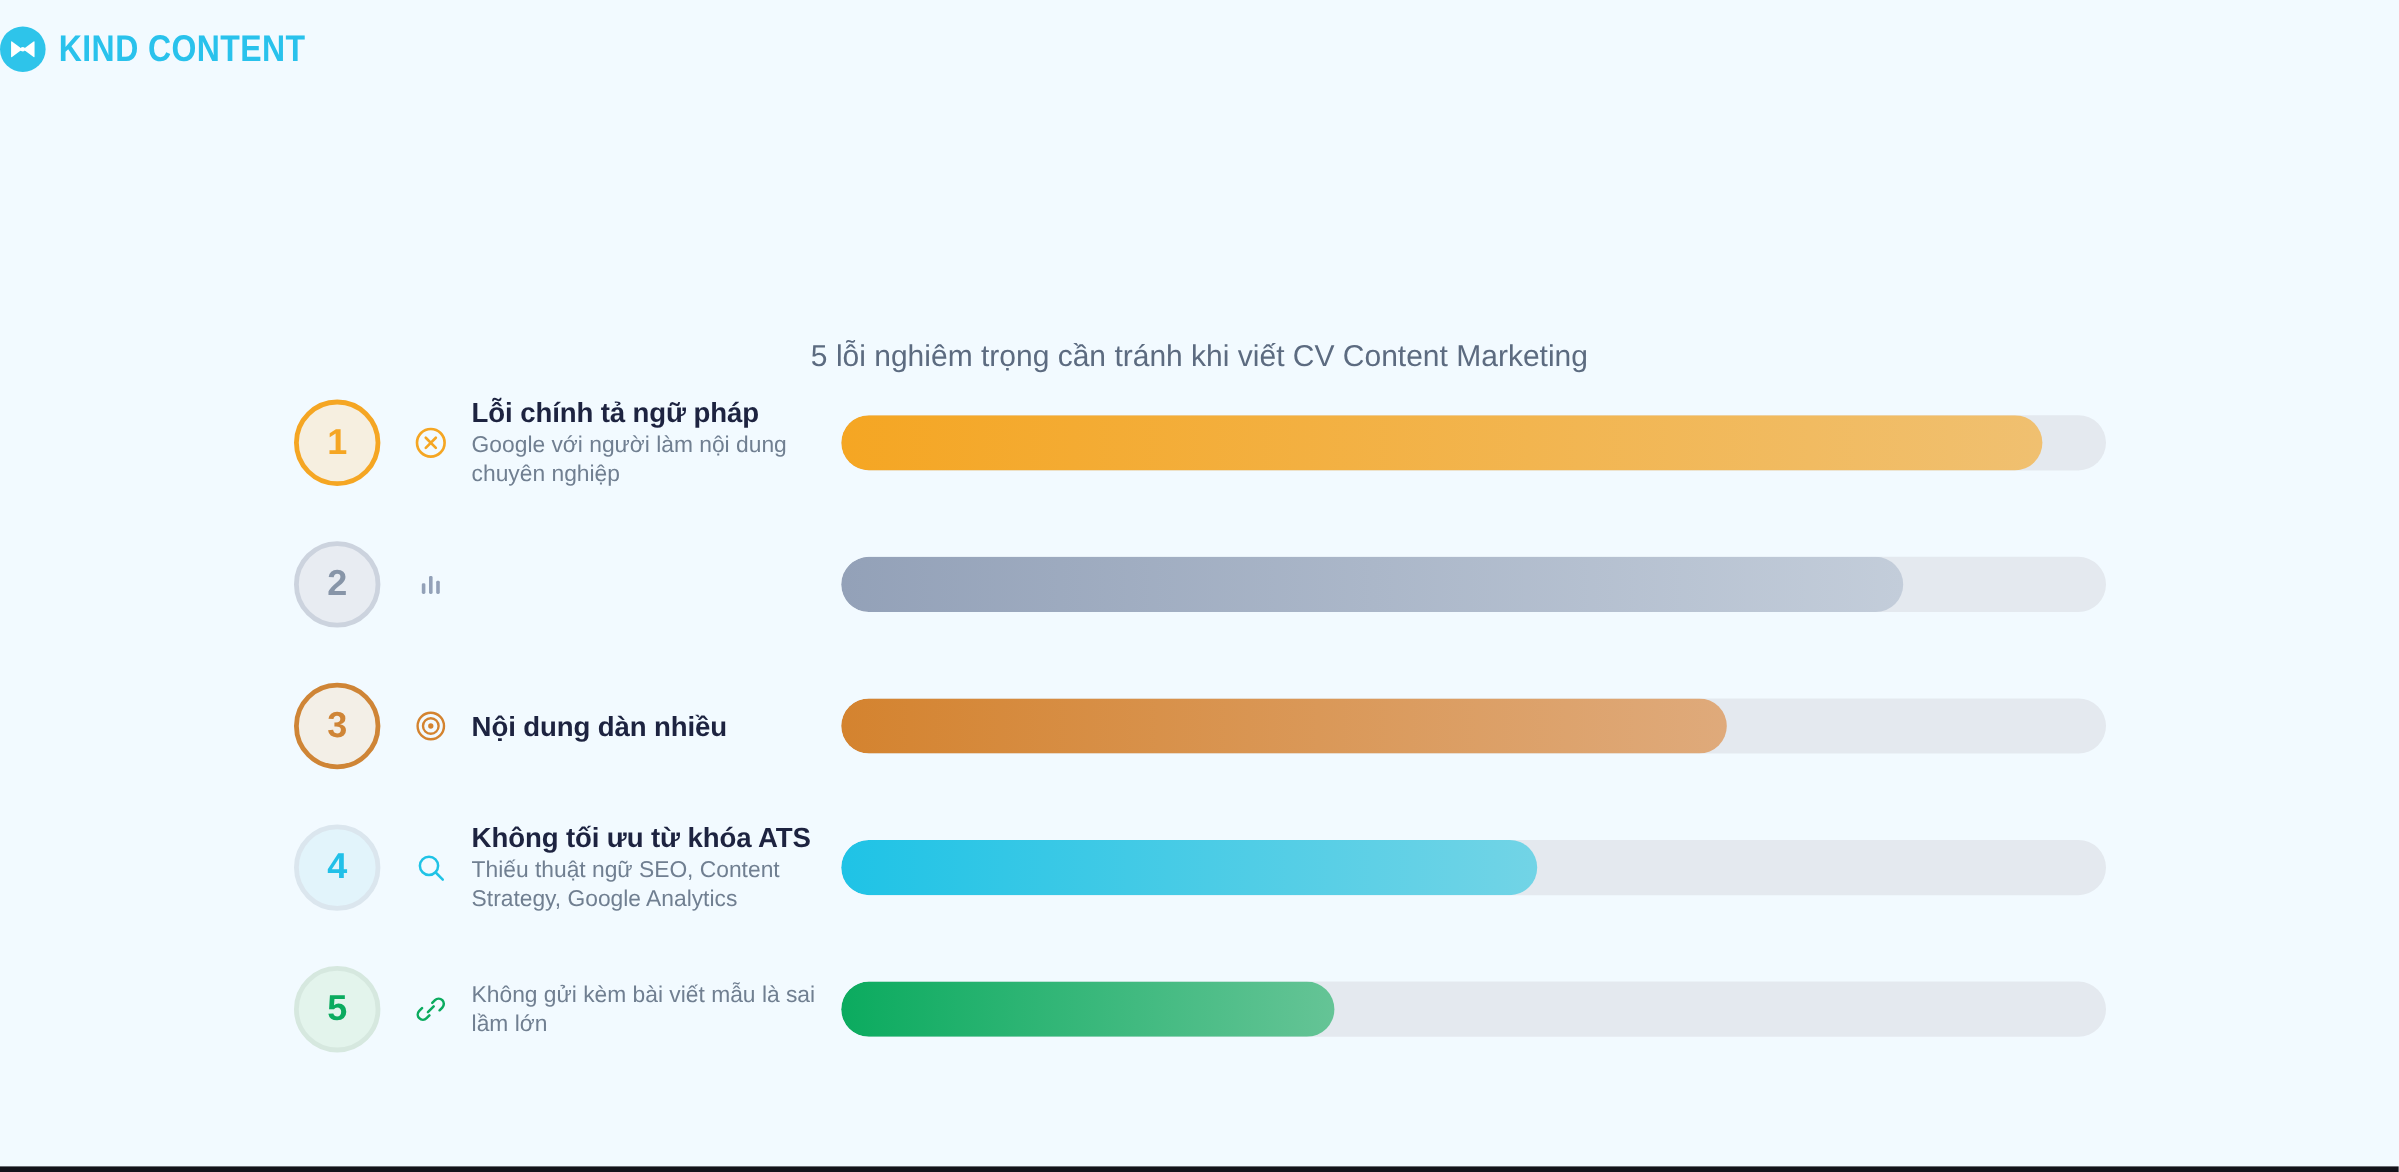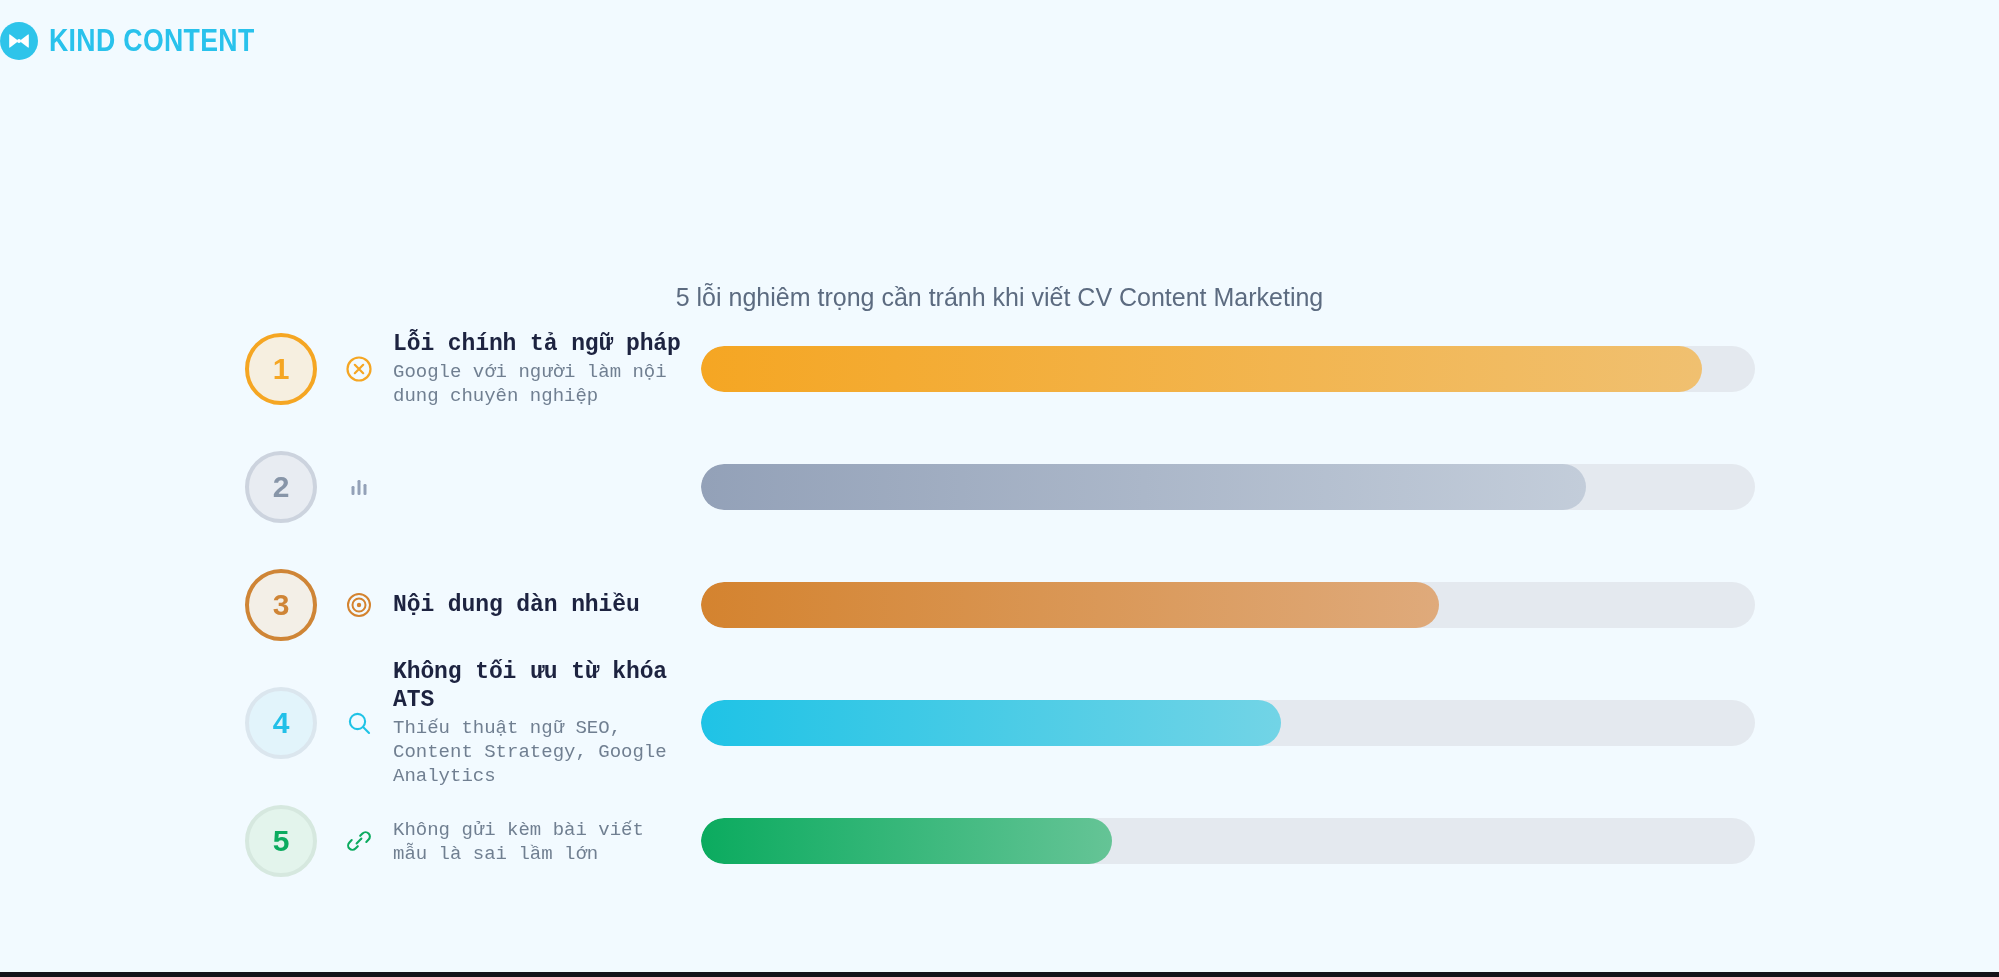--- a/index.html
+++ b/index.html
@@ -118,21 +118,20 @@
     display: flex;
     align-items: center;
     justify-content: center;
     margin-left: 14px;
   }
   .icon-slot svg { display: block; }
   .textcol {
     width: 290px;
     flex: none;
     margin-left: 6px;
-    font-family: Liberation Mono, monospace;
   }
   .row-title {
     font-size: 23px;
     font-weight: 700;
     color: #1d2340;
     line-height: 1.22;
     letter-spacing: -0.1px;
   }
   .row-desc {
     font-size: 19px;

